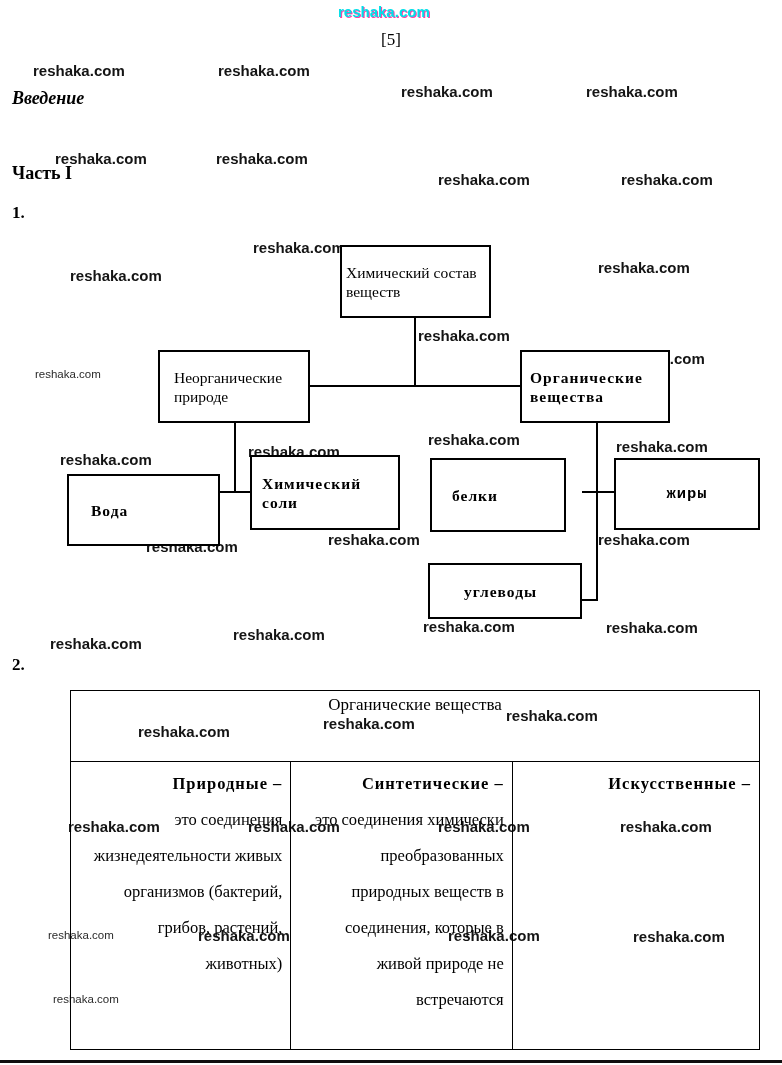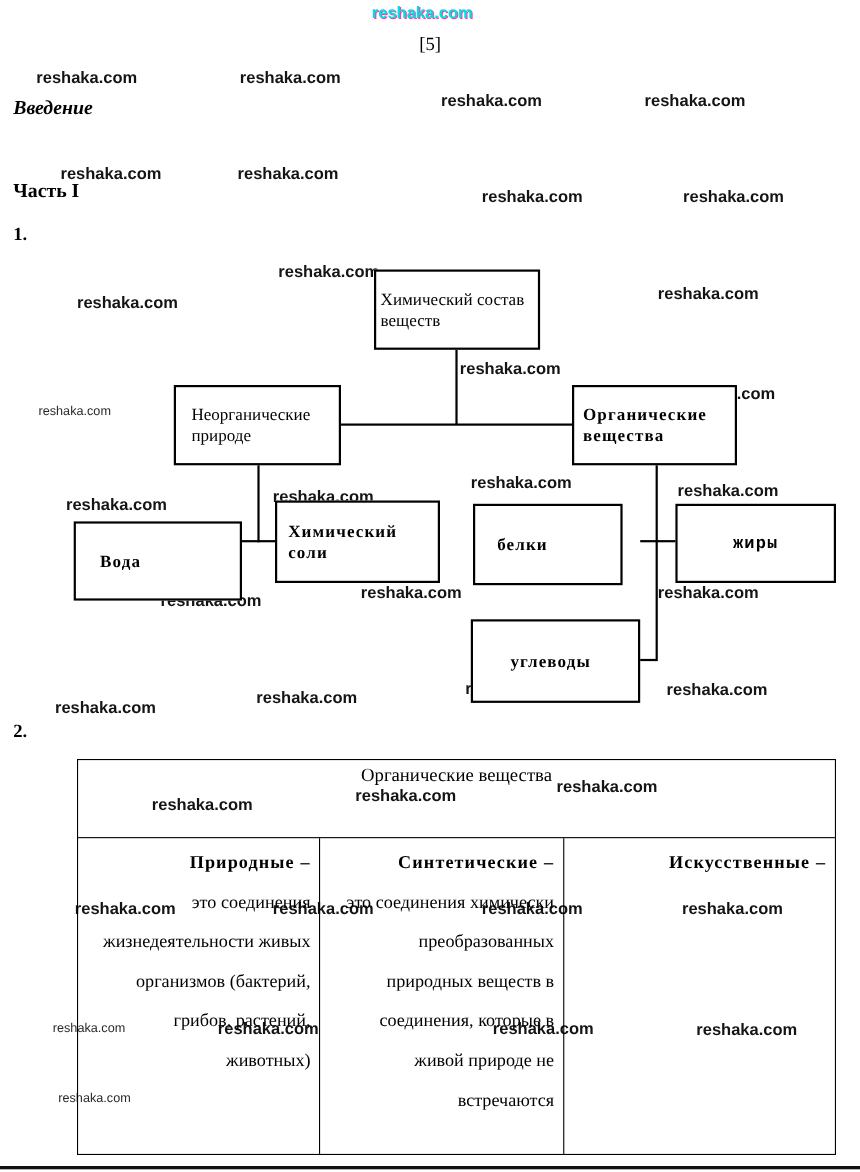--- a/index.html
+++ b/index.html
@@ -118,21 +118,21 @@
   <div class="box bold" style="left:520px;top:350px;width:150px;height:73px;padding-left:8px;">Органические вещества</div>
 
   <div class="box bold" style="left:67px;top:458px;width:153px;height:72px;padding-left:22px;margin-top:16px;">Вода</div>
 
   <div class="box bold" style="left:250px;top:455px;width:150px;height:75px;padding-left:10px;">Химический соли</div>
 
   <div class="box bold" style="left:430px;top:458px;width:136px;height:74px;padding-left:20px;">белки</div>
 
   <div class="box bold" style="left:614px;top:458px;width:146px;height:72px;text-align:center;font-family:Liberation Mono, monospace;">жиры</div>
 
-  <div class="box bold" style="left:428px;top:563px;width:154px;height:76px;padding-left:34px;">углеводы</div>
+  <div class="box bold" style="left:428px;top:563px;width:154px;height:56px;padding-left:34px;">углеводы</div>
 
   <div class="line" style="left:414px;top:318px;width:2px;height:68px"></div>
   <div class="line" style="left:310px;top:385px;width:210px;height:2px"></div>
   <div class="line" style="left:234px;top:423px;width:2px;height:70px"></div>
   <div class="line" style="left:220px;top:491px;width:30px;height:2px"></div>
   <div class="line" style="left:596px;top:423px;width:2px;height:178px"></div>
   <div class="line" style="left:582px;top:491px;width:32px;height:2px"></div>
   <div class="line" style="left:582px;top:599px;width:15px;height:2px"></div>
 
   <div class="item-num" style="left:12px;top:655px">2.</div>

